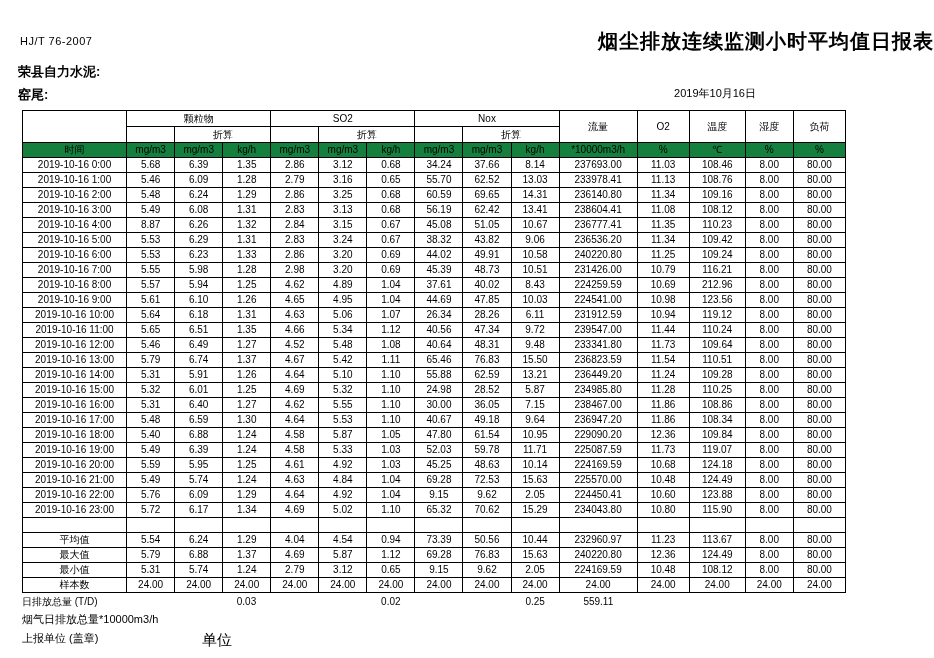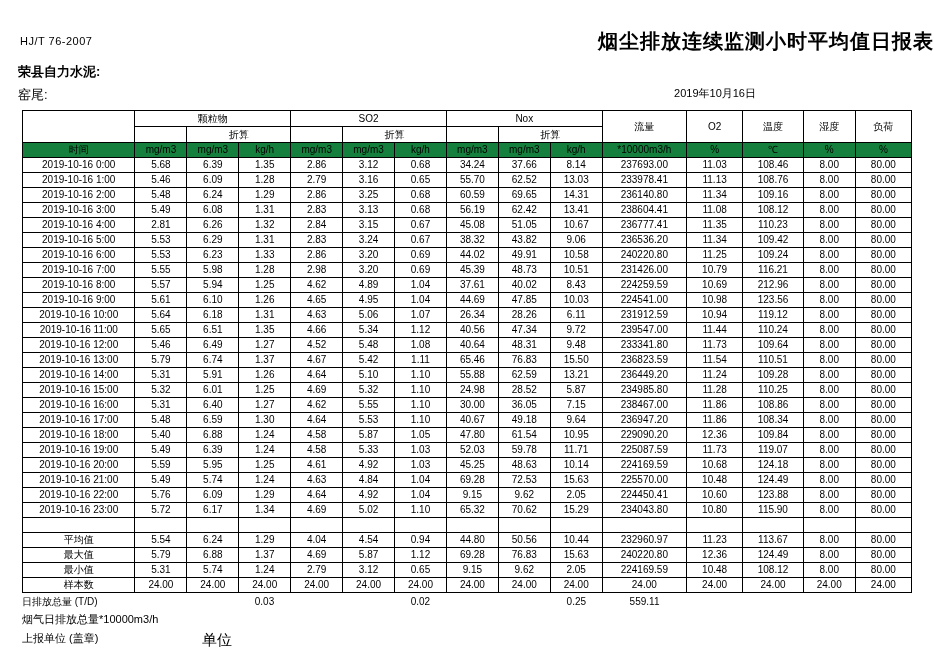--- a/index.html
+++ b/index.html
@@ -40,34 +40,34 @@
     left: 18px;
     top: 63px;
     font-size: 13px;
     font-weight: bold;
   }
   .facility {
     position: absolute;
     left: 18px;
     top: 86px;
     font-size: 13px;
-    font-weight: normal;
+    font-weight: bold;
   }
   .report-date {
     position: absolute;
     right: 178px;
     top: 86px;
     font-size: 11px;
   }
   table.main {
     position: absolute;
     left: 22px;
     top: 110px;
     border-collapse: collapse;
-    width: 890px;
+    width: 824px;
     table-layout: fixed;
     border-radius: 9px;
   }
   table.main td, table.main th {
     border: 1px solid #000000;
     font-size: 10px;
     font-weight: normal;
     text-align: center;
     padding: 0;
     height: 14px;
@@ -258,21 +258,21 @@
       <td>62.42</td>
       <td>13.41</td>
       <td>238604.41</td>
       <td>11.08</td>
       <td>108.12</td>
       <td>8.00</td>
       <td>80.00</td>
     </tr>
     <tr>
       <td class="time-cell">2019-10-16  4:00</td>
-      <td>2.81</td>
+      <td>8.87</td>
       <td>6.26</td>
       <td>1.32</td>
       <td>2.84</td>
       <td>3.15</td>
       <td>0.67</td>
       <td>45.08</td>
       <td>51.05</td>
       <td>10.67</td>
       <td>236777.41</td>
       <td>11.35</td>
@@ -623,21 +623,21 @@
     </tr>
 
     <tr>
       <td class="summary-label">平均值</td>
       <td>5.54</td>
       <td>6.24</td>
       <td>1.29</td>
       <td>4.04</td>
       <td>4.54</td>
       <td>0.94</td>
-      <td>44.80</td>
+      <td>73.39</td>
       <td>50.56</td>
       <td>10.44</td>
       <td>232960.97</td>
       <td>11.23</td>
       <td>113.67</td>
       <td>8.00</td>
       <td>80.00</td>
     </tr>
     <tr>
       <td class="summary-label">最大值</td>

